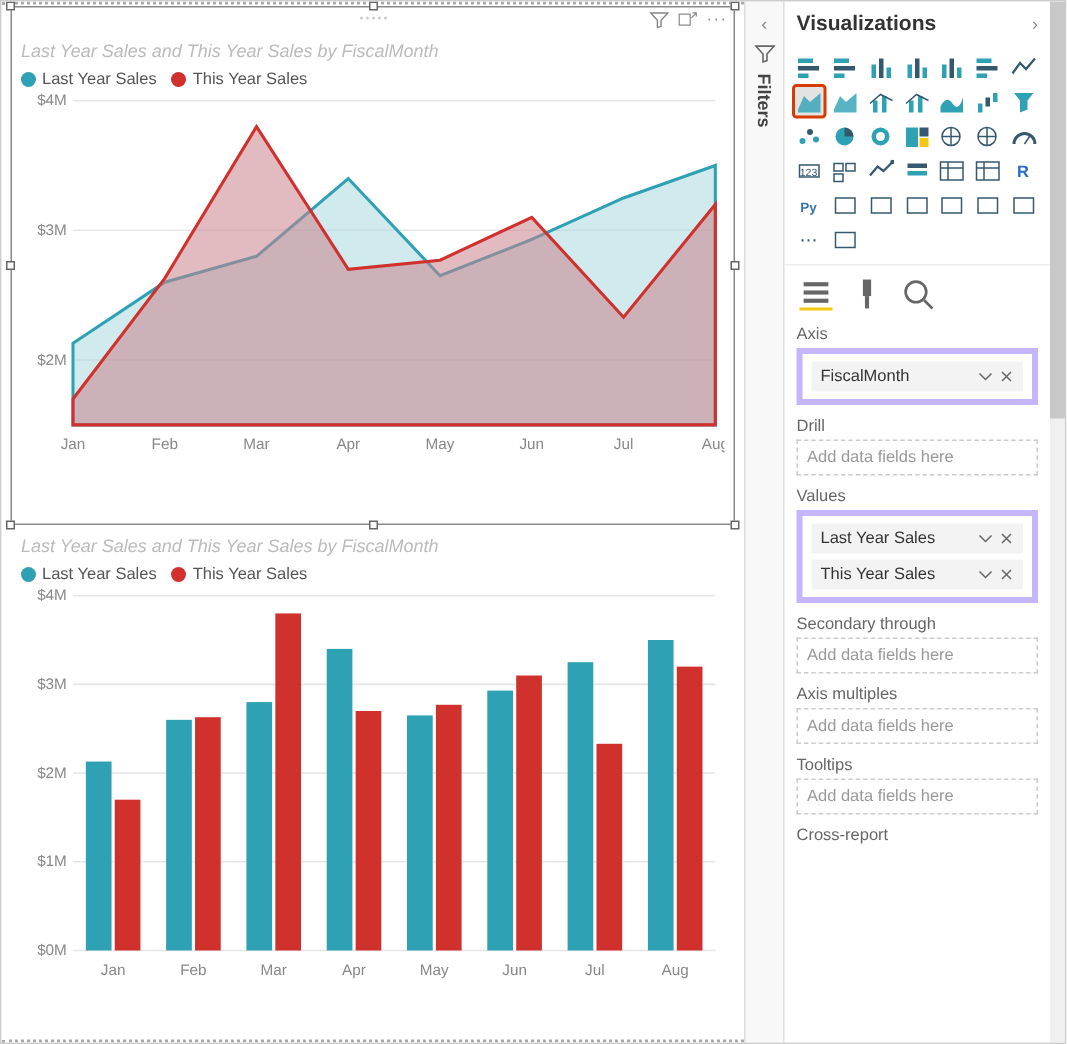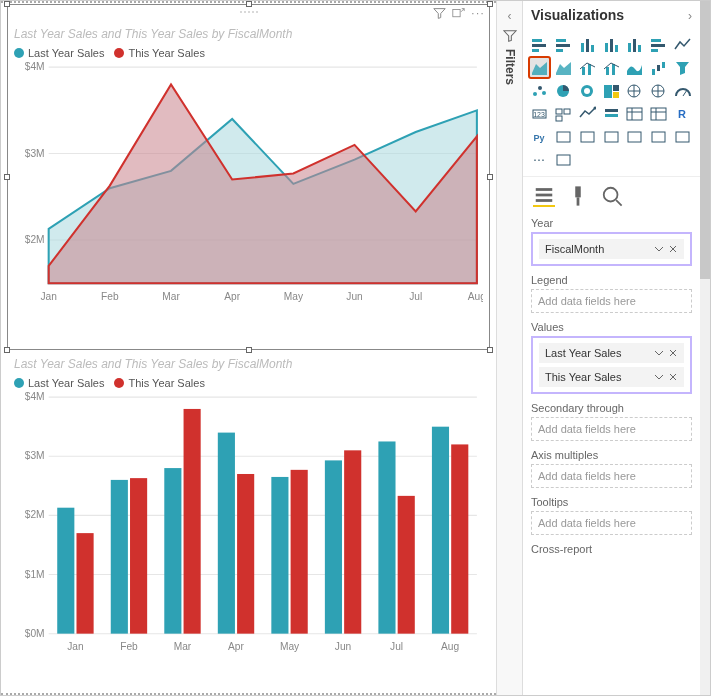--- a/index.html
+++ b/index.html
@@ -38,21 +38,21 @@
   .icon-grid { display:grid; grid-template-columns: repeat(7, 1fr); gap:2px; padding:4px 6px;}
   .vicon { width:21px; height:21px; display:flex; align-items:center; justify-content:center; border-radius:2px; }
   .vicon.selected { outline:2px solid #d83b01; outline-offset:-1px; background:#e3e3e3;}
   .vicon svg { width:17px; height:17px;}
   .format-tabs { display:flex; gap:12px; padding:6px 10px 2px 10px;}
   .format-tabs .ftab { width:22px; height:22px; display:flex; align-items:center; justify-content:center;}
   .format-tabs .ftab.active { border-bottom:2px solid #f2c811;}
   .wells { flex:1; overflow-y:auto; padding:0 8px 8px 8px; font-size:11px; }
   .well-label { color:#666; margin:8px 0 3px 0; font-size:11px;}
   .well { border:1px dashed #ccc; border-radius:0px; padding:5px 6px; background:#fff; color:#999; font-size:11px; display:flex; flex-direction:column; gap:4px;}
-  .well.filled { border:2px solid #c4b5fd;}
+  .well.filled { border:4px solid #c4b5fd;}
   .well-item { background:#f3f3f3; border:1px solid transparent; padding:3px 5px; color:#333; display:flex; align-items:center;}
   .well-item .name { flex:1; }
   .well-item svg { width:10px; height:10px; margin-left:4px; }
   .drill { font-weight:600; color:#444; margin:12px 0 6px 0; font-size:13px;}
   .scrollbar { width:10px; background:#f0f0f0; display:flex; flex-direction:column;}
   .scrollbar .thumb { width:10px; background:#c8c8c8; flex:0 0 40%; margin-top:0;}
 </style>
 </head>
 <body>
 
@@ -429,33 +429,33 @@
           </svg>
         </div>
       <div class="ftab">
           <svg viewBox="0 0 16 16">
             <circle cx="7" cy="7" r="5" fill="none" stroke="#666" stroke-width="1.3"></circle>
             <line x1="11" y1="11" x2="15" y2="15" stroke="#666" stroke-width="1.3"></line>
           </svg>
         </div>
     </div>
     <div class="wells">
-      <div class="well-label">Year</div>
+      <div class="well-label">Axis</div>
       <div class="well filled">
         <div class="well-item">
             <span class="name">FiscalMonth</span>
           <svg viewBox="0 0 10 10">
               <path d="M1 3l4 4 4-4" fill="none" stroke="#666"></path>
             </svg>
           <svg viewBox="0 0 10 10">
               <path d="M2 2l6 6M8 2l-6 6" stroke="#666"></path>
             </svg>
         </div>
       </div>
-      <div class="well-label">Legend</div>
+      <div class="well-label">Drill</div>
       <div class="well">
           <span>Add data fields here</span>
         </div>
       <div class="well-label">Values</div>
       <div class="well filled">
         <div class="well-item">
             <span class="name">Last Year Sales</span>
           <svg viewBox="0 0 10 10">
               <path d="M1 3l4 4 4-4" fill="none" stroke="#666"></path>
             </svg>

